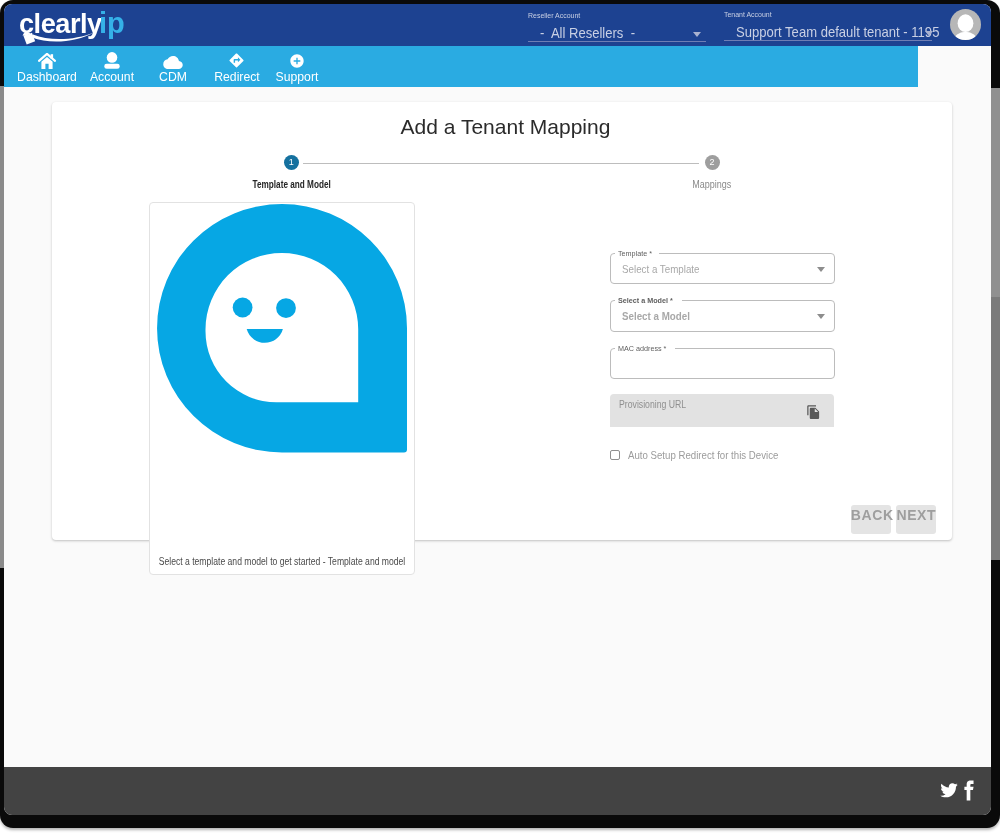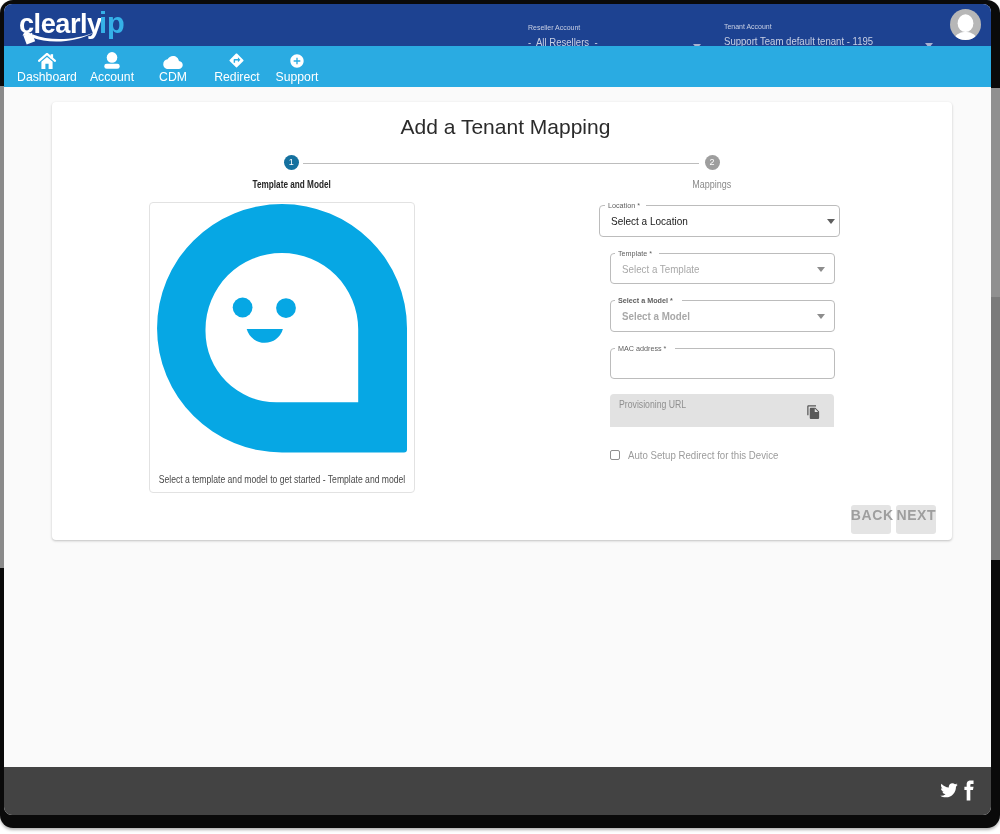--- a/index.html
+++ b/index.html
@@ -10,37 +10,37 @@
   
   .frame { position:absolute; left:0; top:0; width:1000px; height:828px; background:#0a0a0a; border-radius:13px; box-shadow:0 2px 3px rgba(0,0,0,.3); }
   .page { position:absolute; left:4px; top:4px; width:987px; height:811px; border-radius:8px; overflow:hidden; background:#fafafa; }
   
   .stripL { position:absolute; left:0; top:86px; width:4px; height:482px; background:#8a8a8a; z-index:50; }
   .stripR1 { position:absolute; left:991px; top:88px; width:9px; height:209px; background:#909090; z-index:50; }
   .stripR2 { position:absolute; left:991px; top:297px; width:9px; height:263px; background:#7b7b7b; z-index:50; }
 
   
   .header { position:absolute; left:0; top:0; width:987px; height:42px; background:#1d4291; }
-  .nav { position:absolute; left:0; top:42px; width:987px; height:41px; background:#2aabe2; }
+  .nav { position:absolute; left:0; top:42px; width:914px; height:41px; background:#2aabe2; }
   .navitem { position:absolute; top:7px; width:90px; text-align:center; color:#fff; } .navitem .ico { height:16px; display:flex; align-items:flex-end; justify-content:center; } .navitem svg { display:block; }
   .navitem .lbl { font-size:13px; display:block; margin-top:0px; white-space:nowrap; transform:scaleX(.94); }
-  .hdr-sel { position:absolute; color:#c9d0e4;margin-top:12px; }
+  .hdr-sel { position:absolute; color:#c9d0e4; }
   .hdr-sel .cap { position:absolute; left:0; top:-2px; font-size:8px; }
-  .hdr-sel .val { position:absolute; left:0; top:11px; font-size:11px; white-space:nowrap; }
+  .hdr-sel .val { position:absolute; left:12px; top:11px; font-size:15px; white-space:nowrap; }
   .hdr-sel .line { position:absolute; left:0; top:28px; height:1px; background:#6f7eb4; }
   .hcaret { position:absolute; width:0; height:0; border-left:4.5px solid transparent; border-right:4.5px solid transparent; border-top:5px solid #a9b2d0; }
 
   
   .card { position:absolute; left:48px; top:98px; width:900px; height:438px; background:#fff; border-radius:4px; box-shadow:0 1px 3px rgba(0,0,0,.14), 0 1px 2px rgba(0,0,0,.1); }
   .title { position:absolute; top:13px; left:4px; width:899px; text-align:center; font-size:21px; color:#2b2b2b; }
   .stepc { position:absolute; width:15px; height:15px; border-radius:50%; color:#fff; font-size:9px; text-align:center; line-height:15px; }
   .steplbl { position:absolute; font-size:10px; text-align:center; }
 
   
-  .imgcard { position:absolute; left:97px; top:100px; width:266px; height:291px; background:#fff; border:1px solid #e2e2e2; border-radius:4px; }
+  .imgcard { position:absolute; left:97px; top:100px; width:266px; height:373px; background:#fff; border:1px solid #e2e2e2; border-radius:4px; }
   .imgcap { position:absolute; bottom:7px; height:1px; width:100%; text-align:center; font-size:10px; color:#4a4a4a; white-space:nowrap; }
 
   
   .field { position:absolute; border:1px solid #bcbcbc; border-radius:4px; background:#fff; }
   .field .flabel { position:absolute; top:-5px; left:4.5px; background:#fff; padding:0 3px; font-size:8px; color:#5f5f5f; line-height:10px; white-space:nowrap; }
   .field .fval { position:absolute; left:11px; top:50%; transform:translateY(-50%); font-size:11.5px; white-space:nowrap; }
   .selcaret { position:absolute; top:50%; margin-top:-2px; width:0; height:0; border-left:4px solid transparent; border-right:4px solid transparent; border-top:5px solid #5e5e5e; }
   .btn { position:absolute; top:403px; height:29px; background:#e4e4e4; border-radius:3px; color:#9e9e9e; font-size:14px; font-weight:bold; text-align:center; line-height:21px; letter-spacing:.6px; }
 
   
@@ -153,25 +153,20 @@
         <path fill="#ffffff" d="M124.85 49 A76.35 76.35 0 0 1 201.2 125.35 L201.2 198.3 L119.5 198.3 A71 71 0 0 1 48.5 127.3 L48.5 125.35 A76.35 76.35 0 0 1 124.85 49 Z"></path>
         <circle cx="85.6" cy="103.5" r="9.9" fill="#06a7e4"></circle>
         <circle cx="129" cy="104.1" r="9.9" fill="#06a7e4"></circle>
         <path d="M89.7 125.1 A18.8 18.8 0 0 0 125.9 125.1 Z" fill="#06a7e4"></path>
       </svg>
       <div class="imgcap">
           <span style="position:absolute; left:50%; transform:translateX(-50%) scaleX(.86); white-space:nowrap; bottom:0;">Select a template and model to get started - Template and model</span>
         </div>
     </div>
 
-    <div class="field" style="left:547.4px; top:103.4px; width:241px; height:32px;">
-      <div class="flabel"><span class="rx" style="transform:scaleX(.9);">Location *</span></div>
-      <div class="fval" style="color:#212121;"><span class="rx">Select a Location</span></div>
-      <div class="selcaret" style="right:4px;"></div>
-    </div>
     <div class="field" style="left:557.5px; top:151.3px; width:225px; height:31px;">
       <div class="flabel"><span class="rx" style="transform:scaleX(.9);">Template *</span></div>
       <div class="fval" style="color:#a8a8a8;"><span class="rx" style="transform:scaleX(.85);">Select a Template</span></div>
       <div class="selcaret" style="right:9px; border-top-color:#8d8d8d;"></div>
     </div>
     <div class="field" style="left:557.5px; top:198.3px; width:225px; height:32px;font-weight:bold;">
       <div class="flabel"><span class="rx" style="transform:scaleX(.9);">Select a Model *</span></div>
       <div class="fval" style="color:#a8a8a8;"><span class="rx" style="transform:scaleX(.85);">Select a Model</span></div>
       <div class="selcaret" style="right:9px; border-top-color:#8d8d8d;"></div>
     </div>

